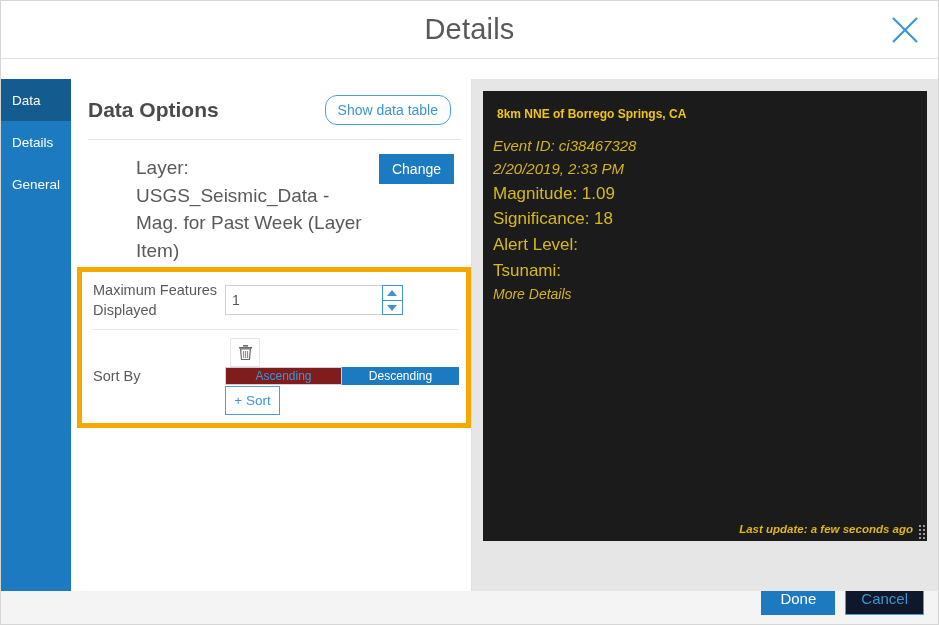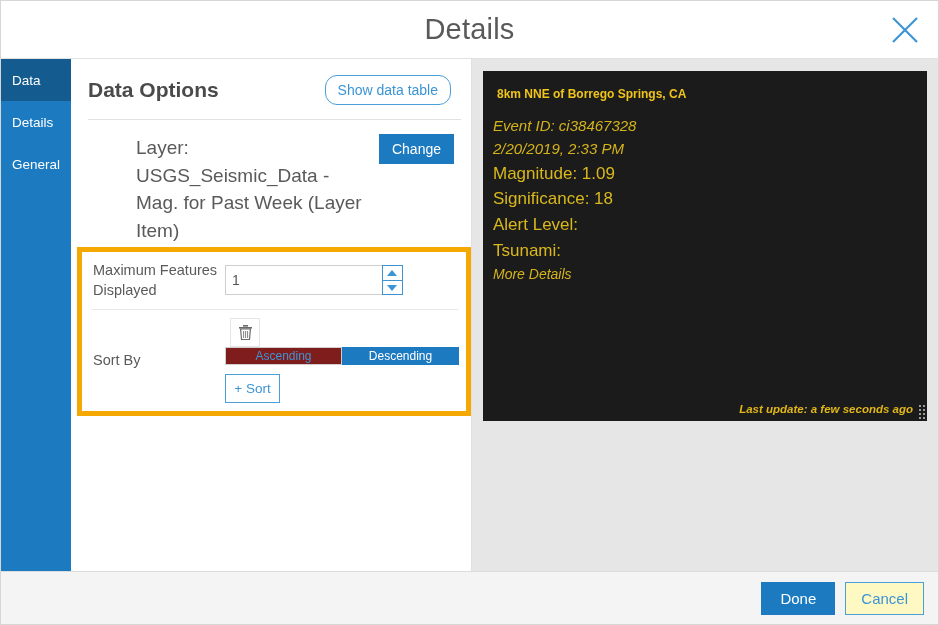--- a/index.html
+++ b/index.html
@@ -20,20 +20,21 @@
   #dialog {
     position: absolute;
     left: 0; top: 0;
     width: 939px;
     height: 625px;
     background: #ffffff;
     box-sizing: border-box;
     display: flex;
     flex-direction: column;
     border: 1px solid #d6d6d6;
+    gap: 20px;
   }
 
   
   .dlg-header {
     height: 57px;
     min-height: 57px;
     position: relative;
     background: #ffffff;
     border-bottom: 1px solid #e2e2e2;
   }
@@ -297,21 +298,21 @@
     background: #7f1d1d;
     color: #3d94d4;
     border: 1px solid #cfcfcf;
   }
   .toggle-half.on {
     background: #1c7ac0;
     color: #ffffff;
     border: 1px solid #1c7ac0;
   }
   .btn-add-sort {
-    margin-top: 9px;
+    margin-top: 1px;
     width: 55px;
     border: 1px solid #4a9fd8;
     background: #ffffff;
     color: #3d94d4;
     font-size: 13.5px;
     font-family: "Liberation Sans", sans-serif;
     padding: 7px 0;
     cursor: pointer;
     line-height: 1;
   }
@@ -321,21 +322,21 @@
     flex: 1 1 auto;
     background: #e6e6e6;
     position: relative;
     height: 512px;
   }
   .popup-card {
     position: absolute;
     left: 11px;
     top: 12px;
     right: 11px;
-    height: 350px;
+    height: 450px;
     background: #1b1b1b;
     box-sizing: border-box;
     overflow: hidden;
   }
   .popup-title {
     color: #f0c419;
     font-size: 12px;
     font-weight: bold;
     padding: 16px 0 0 14px;
   }
@@ -397,21 +398,21 @@
     background: #1c7ac0;
     color: #ffffff;
     border: none;
     font-size: 15px;
     font-family: "Liberation Sans", sans-serif;
     padding: 9px 19px;
     cursor: pointer;
     line-height: 1;
   }
   .btn-cancel {
-    background: #fef9c3;
+    background: #0f172a;
     color: #3d94d4;
     border: 1px solid #4a9fd8;
     font-size: 15px;
     font-family: "Liberation Sans", sans-serif;
     padding: 8px 15px;
     cursor: pointer;
     line-height: 1;
   }
 </style>
 </head>

